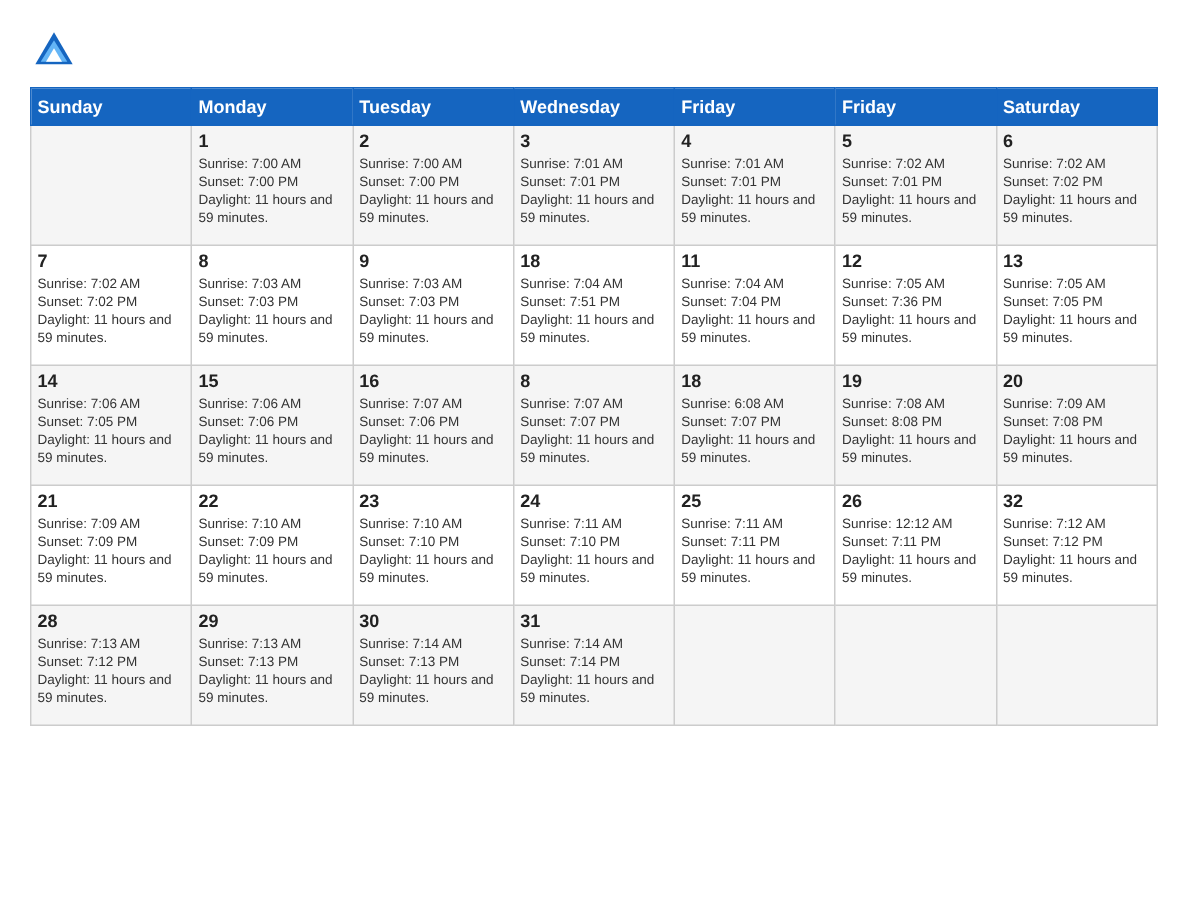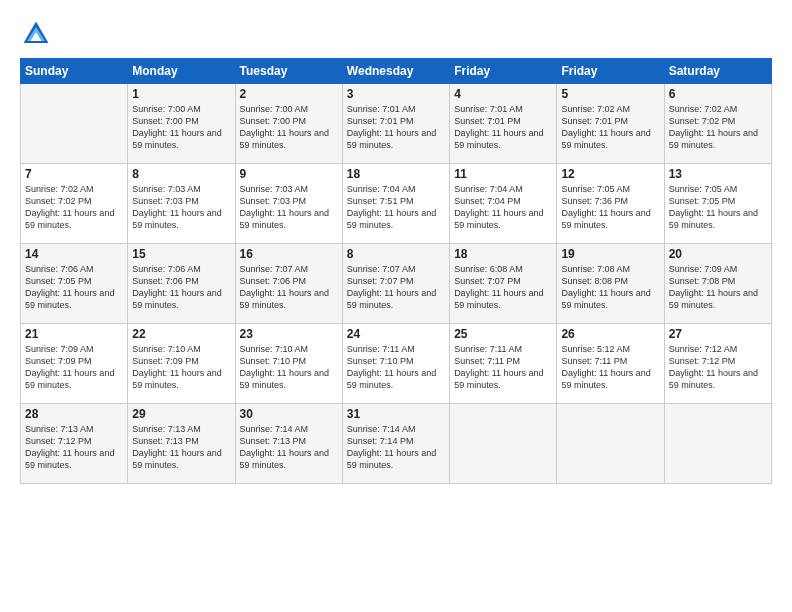--- a/index.html
+++ b/index.html
@@ -306,27 +306,27 @@
           </td>
           <td>
             <span class="day-number">25</span>
             <div class="cell-content">Sunrise: 7:11 AM
 Sunset: 7:11 PM
 Daylight: 11 hours
 and 59 minutes.</div>
           </td>
           <td>
             <span class="day-number">26</span>
-            <div class="cell-content">Sunrise: 5:12 AM
+            <div class="cell-content">Sunrise: 12:12 AM
 Sunset: 7:11 PM
 Daylight: 11 hours
 and 59 minutes.</div>
           </td>
           <td>
-            <span class="day-number">27</span>
+            <span class="day-number">32</span>
             <div class="cell-content">Sunrise: 7:12 AM
 Sunset: 7:12 PM
 Daylight: 11 hours
 and 59 minutes.</div>
           </td>
         </tr>
         <tr>
           <td>
             <span class="day-number">28</span>
             <div class="cell-content">Sunrise: 7:13 AM

